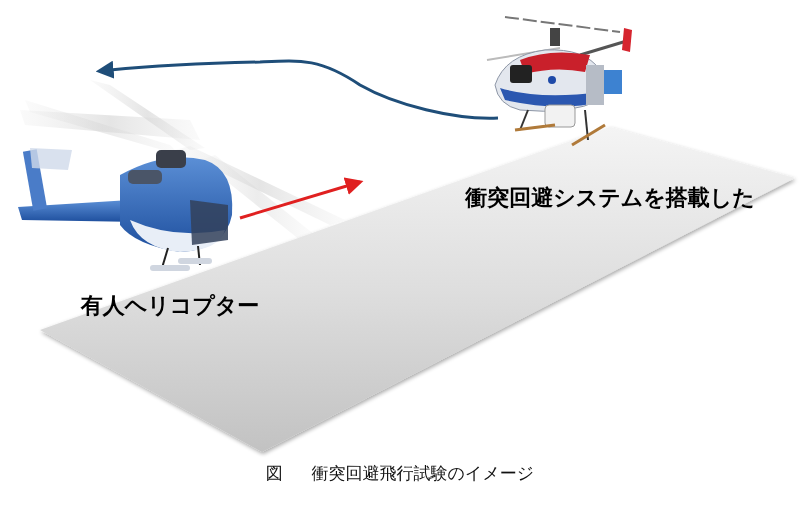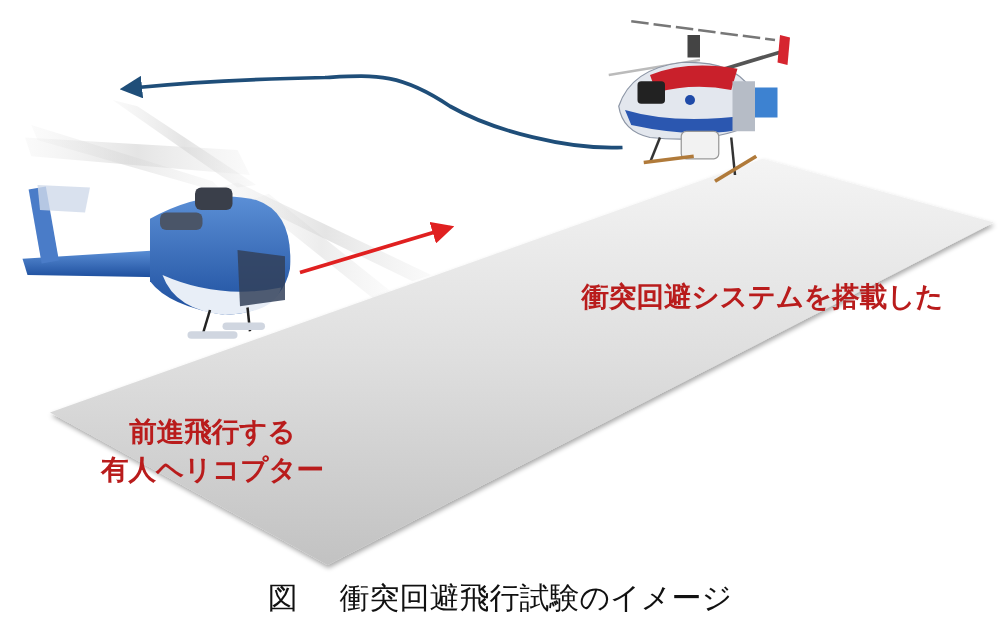--- a/index.html
+++ b/index.html
@@ -1,21 +1,21 @@
 <!DOCTYPE html>
 <html><head>
 <meta charset="utf-8">
 <style>
   html,body{margin:0;padding:0;background:#ffffff;}
   body{width:800px;height:514px;position:relative;overflow:hidden;font-family:"DejaVu Sans",sans-serif;}
   #scene{position:absolute;left:0;top:0;width:800px;height:514px;}
-  .label{position:absolute;color:#b91c1c;font-weight:bold;text-align:center;line-height:1.35;white-space:nowrap;margin-top:41px;}
+  .label{position:absolute;color:#000000;font-weight:bold;text-align:center;line-height:1.35;white-space:nowrap;}
   #lbl-drone{left:440px;top:183px;width:340px;font-size:22px;}
   #lbl-heli{left:60px;top:291px;width:220px;font-size:22px;}
-  #caption{position:absolute;left:0;top:462px;width:800px;text-align:center;font-size:24px;color:#111;font-weight:normal;}
+  #caption{position:absolute;left:0;top:462px;width:800px;text-align:center;font-size:17px;color:#111;font-weight:normal;}
   #caption span{display:inline-block;}
 </style>
 </head>
 <body>
 
 <svg id="scene" viewBox="0 0 800 514">
   <defs>
     <linearGradient id="planeGrad" x1="0" y1="0" x2="0" y2="1">
       <stop offset="0" stop-color="#f4f4f4"></stop>
       <stop offset="0.5" stop-color="#dedede"></stop>
@@ -105,21 +105,20 @@
   <path d="M498,118 C455,120 395,105 360,85 C320,58 300,60 260,62 C210,63 150,66 110,70" fill="none" stroke="#1f4e79" stroke-width="3" marker-end="url(#arrBlue)"></path>
 
   <line x1="240" y1="218" x2="360" y2="182" stroke="#e02020" stroke-width="3" marker-end="url(#arrRed)"></line>
 </svg>
 
 <div id="lbl-drone" class="label">
   <div>衝突回避システムを搭載した</div>
 </div>
 
 <div id="lbl-heli" class="label">
-  <div>前進飛行する</div>
   <div>有人ヘリコプター</div>
 </div>
 
 <div id="caption">
   <span>図</span>
   <span style="width:18px"></span>
   <span>衝突回避飛行試験のイメージ</span>
 </div>
 
 </body></html>

